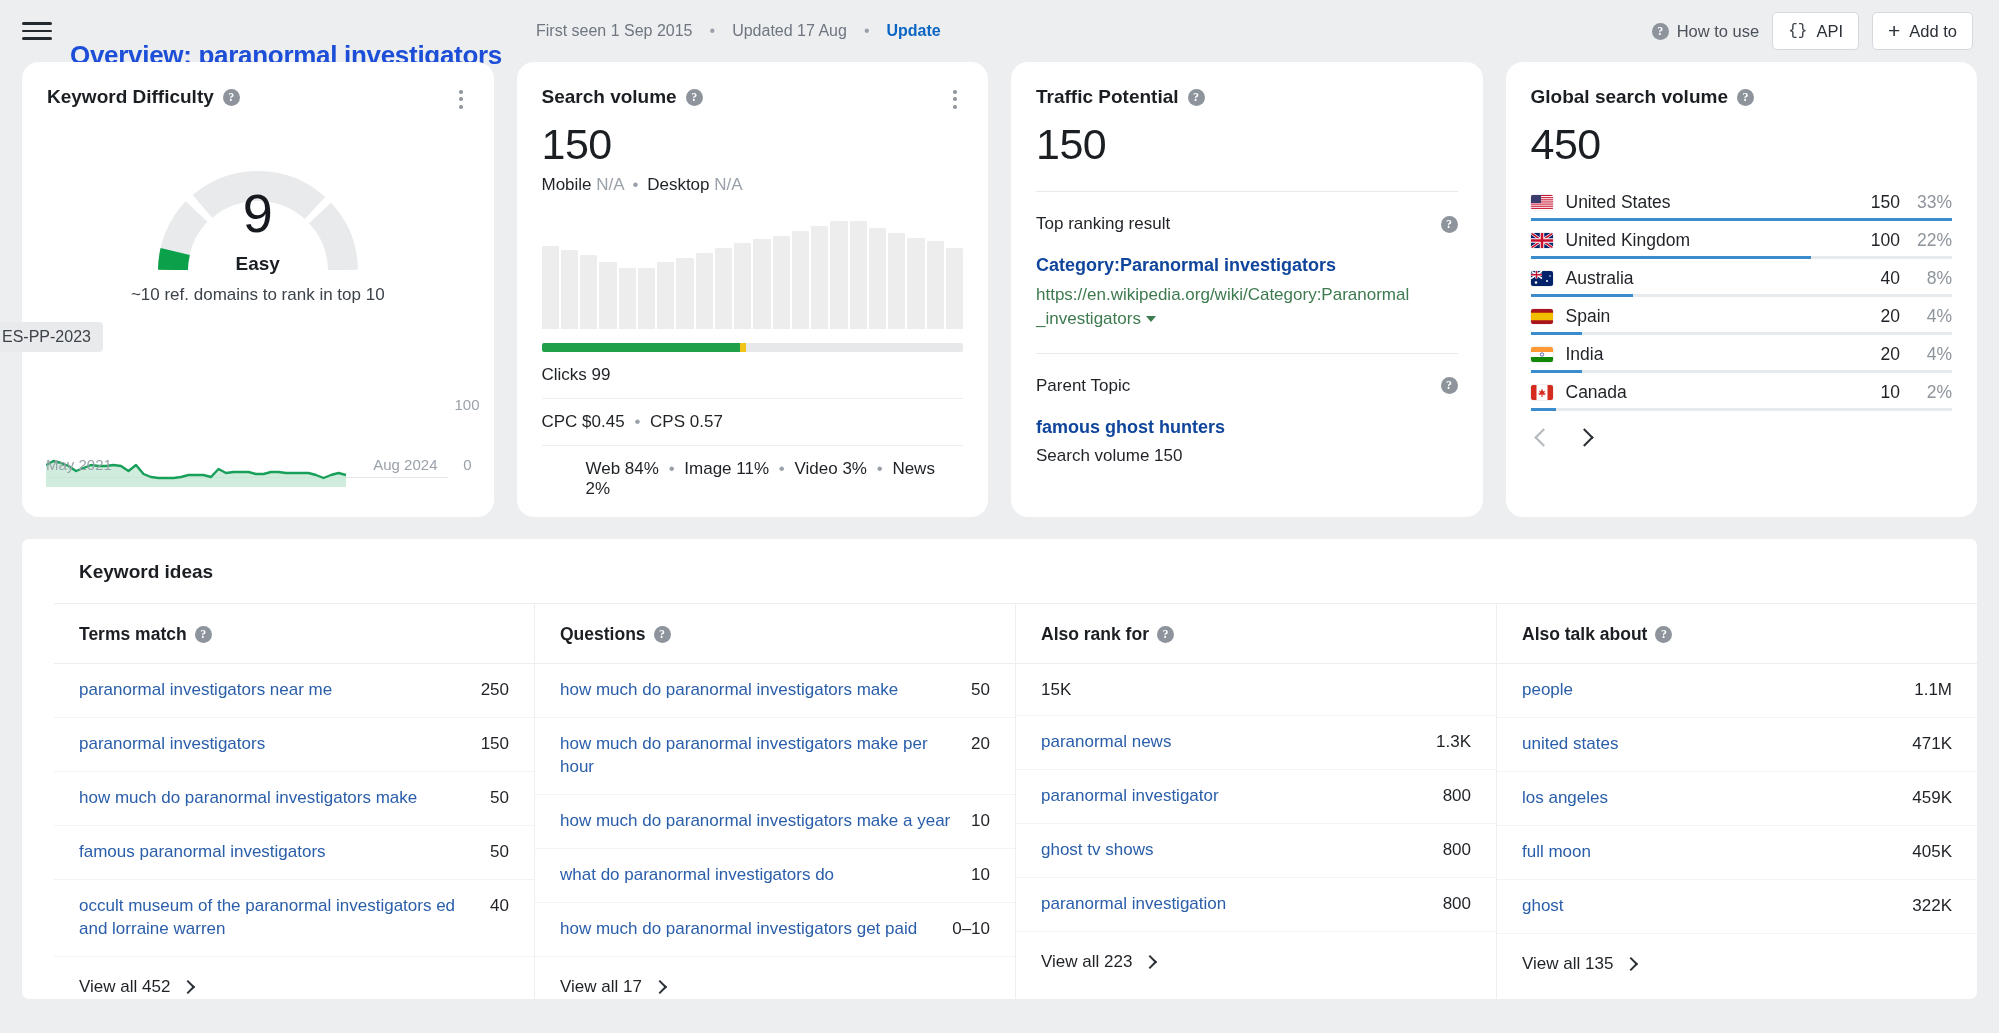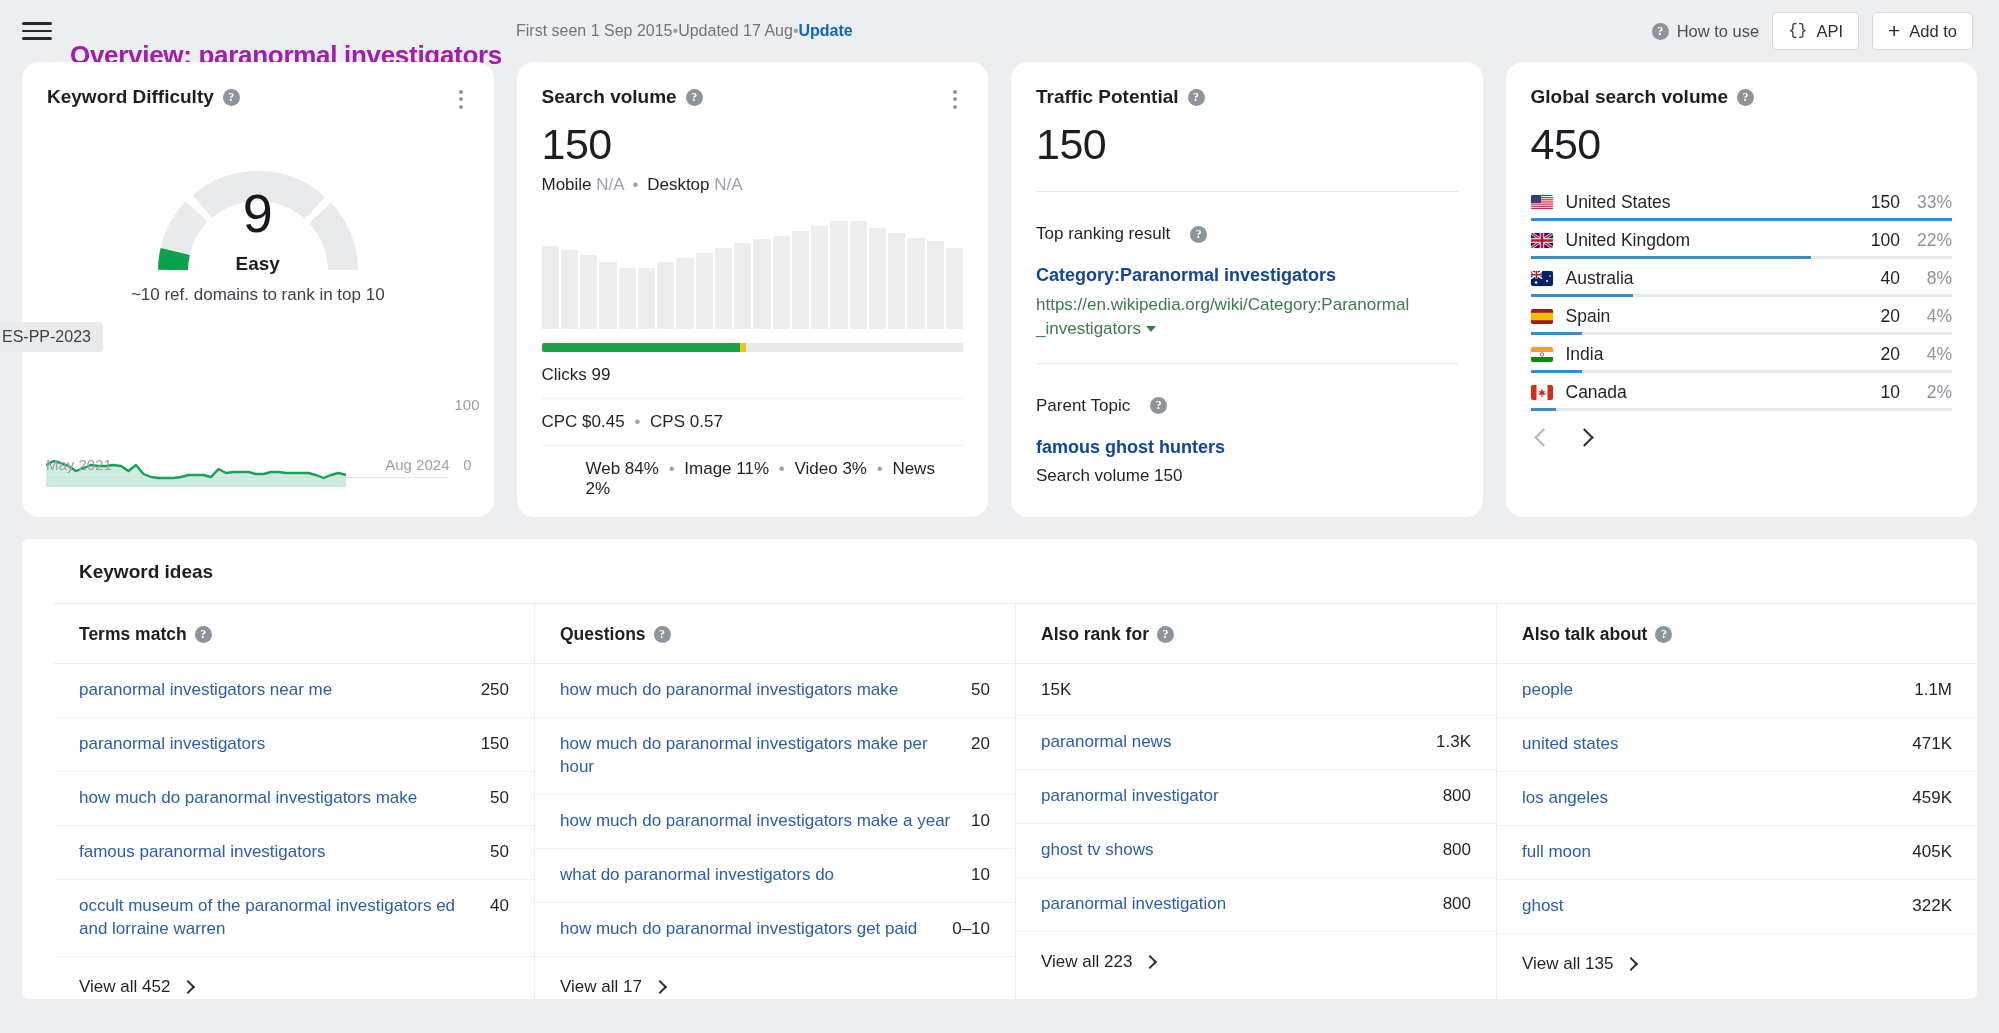--- a/index.html
+++ b/index.html
@@ -21,26 +21,26 @@
   }
   .hamburger {
     width: 30px; height: 30px;
     display: flex; flex-direction: column;
     justify-content: center; gap: 5px;
     cursor: pointer;
     margin-right: 18px;
   }
   .hamburger i { display:block; height: 2.5px; background: #24292e; border-radius: 2px; }
   .page-title {
-    font-size: 26px; font-weight: bold; color: #a21caf;
+    font-size: 26px; font-weight: bold; color: #1d4ed8;
     letter-spacing: -0.3px; white-space: nowrap; margin-top: 48px;
   }
   .meta {
-    margin-left: 14px; font-size: 16px; color: #6f7680;
-    display: flex; align-items: center; gap: 0; white-space: nowrap;
+    margin-left: 34px; font-size: 16px; color: #6f7680;
+    display: flex; align-items: center; gap: 17px; white-space: nowrap;
   }
   .meta .dot { color: #9aa1aa; }
   .meta .update-link { color: #0a66c2; font-weight: bold; cursor: pointer; }
   .topbar-right {
     margin-left: auto; display: flex; align-items: center; gap: 13px;
   }
   .howto {
     display:flex; align-items:center; gap:8px;
     font-size: 16.5px; color: #4b5158; cursor: pointer;
   }
@@ -101,21 +101,21 @@
   .tooltip-badge {
     position:absolute; left: -32px; top: 260px;
     background:#e9eaec; color:#3c4349; font-size:16px;
     padding: 6px 12px; border-radius: 4px; white-space:nowrap;
     z-index: 5;
   }
   .kd-hist { position:absolute; left:0; right:0; bottom:0; height: 135px; }
   .kd-hist .axis-100 { position:absolute; right: 14px; top: 14px; font-size:15px; color:#9aa1aa; }
   .kd-hist .axis-0 { position:absolute; right: 22px; bottom: 44px; font-size:15px; color:#9aa1aa; }
   .kd-hist .x-left { position:absolute; left: 24px; bottom: 44px; font-size:15px; color:#9aa1aa; }
-  .kd-hist .x-right { position:absolute; right: 44px; bottom: 44px; font-size:15px; color:#9aa1aa; }
+  .kd-hist .x-right { position:absolute; right: 56px; bottom: 44px; font-size:15px; color:#9aa1aa; }
   .kd-hist svg { position:absolute; left: 24px; top: 10px; }
   .kd-baseline { position:absolute; left: 24px; right: 46px; top: 95px; height:1px; background:#e3e6e9; }
 
   
   .sv-sub { font-size: 17px; color: #1f2226; margin-top: 6px; }
   .sv-sub .na { color:#9aa1aa; }
   .sv-sub .sep { color:#9aa1aa; margin: 0 4px; }
   .sv-bars {
     display:flex; align-items:flex-end; gap: 2px;
     height: 108px; margin-top: 26px;
@@ -132,21 +132,21 @@
     border-bottom: 1px solid #eceef0;
   }
   .sv-row:first-of-type { padding-top: 11px; }
   .sv-row.last { border-bottom: none; margin-left: 44px; }
   .sv-row .sep { color:#9aa1aa; margin: 0 5px; }
 
   
   .hr { height:1px; background:#e7eaec; margin: 22px 0 0 0; }
   .tp-sublabel {
     display:flex; align-items:center; gap:20px;
-    font-size: 17px; color:#1f2226; margin-top: 32px;
+    font-size: 17px; color:#1f2226; margin-top: 22px; justify-content: space-between;
   }
   .tp-link {
     display:block; font-size:18px; font-weight:bold; color:#10459c;
     margin-top: 19px; cursor:pointer; line-height:1.35;
   }
   .tp-url {
     font-size: 17px; color:#3d7a4f; margin-top: 6px;
     line-height: 1.4; word-break: break-word; cursor:pointer;
   }
   .caret-dn {

